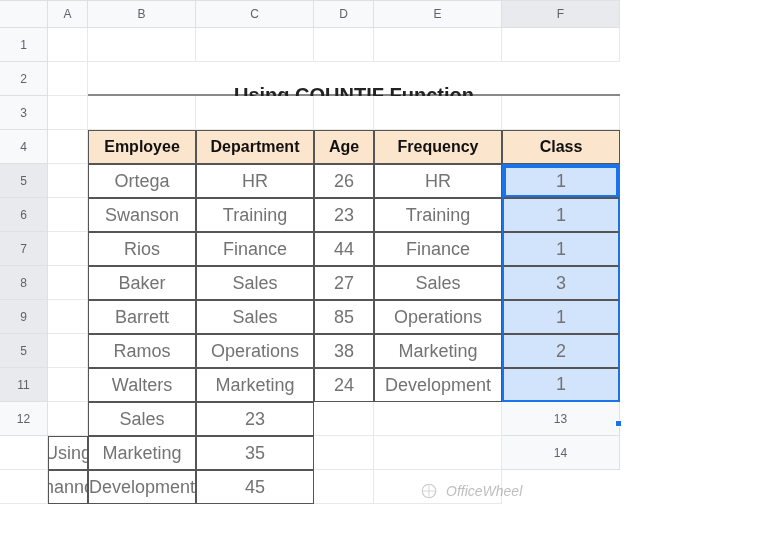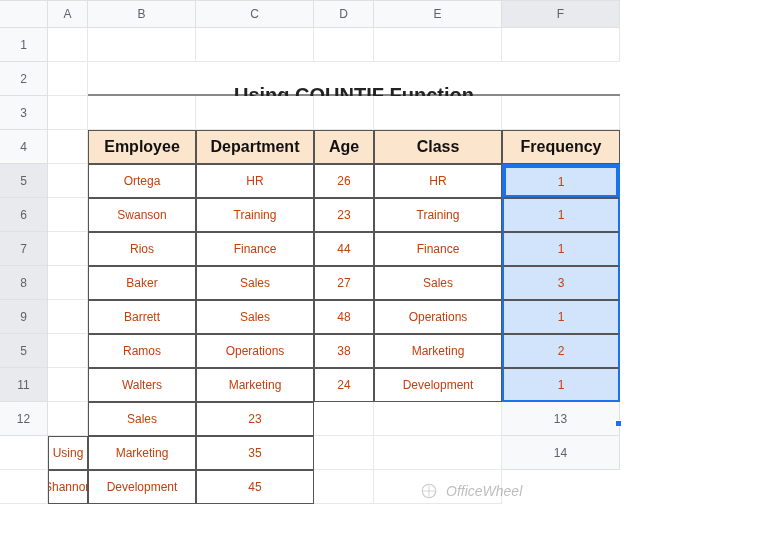--- a/index.html
+++ b/index.html
@@ -62,22 +62,22 @@
 
   .th {
     background: #fce5cd;
     font-weight: bold;
     font-size: 16px;
     border: 1px solid #555 !important;
     color: #111;
   }
   .td {
     border: 1px solid #555 !important;
-    font-size: 12px;
-    color: #c2410c;
+    font-size: 18px;
+    color: #737373;
     background: #fff;
   }
   .td.sel {
     background: #d2e3fc;
   }
   .sel-outline-top { border-top: 2px solid #1a73e8 !important; }
   .sel-outline-bottom { border-bottom: 2px solid #1a73e8 !important; }
   .sel-outline-left { border-left: 2px solid #1a73e8 !important; }
   .sel-outline-right { border-right: 2px solid #1a73e8 !important; }
   .active-cell {
@@ -133,22 +133,22 @@
     <div class="cell"></div>
     <div class="cell"></div>
     <div class="cell"></div>
     <div class="cell"></div>
     <div class="cell"></div>
     <div class="rowhdr">4</div>
     <div class="cell"></div>
     <div class="cell th">Employee</div>
     <div class="cell th">Department</div>
     <div class="cell th">Age</div>
+    <div class="cell th">Frequency</div>
     <div class="cell th">Class</div>
-    <div class="cell th">Frequency</div>
     <div class="rowhdr active">5</div>
     <div class="cell"></div>
     <div class="cell td">Ortega</div>
     <div class="cell td">HR</div>
     <div class="cell td">26</div>
     <div class="cell td">HR</div>
     <div class="cell td sel sel-outline-top sel-outline-left sel-outline-right active-cell">1</div>
     <div class="rowhdr active">6</div>
     <div class="cell"></div>
     <div class="cell td">Swanson</div>
@@ -167,21 +167,21 @@
     <div class="cell"></div>
     <div class="cell td">Baker</div>
     <div class="cell td">Sales</div>
     <div class="cell td">27</div>
     <div class="cell td">Sales</div>
     <div class="cell td sel sel-outline-left sel-outline-right">3</div>
     <div class="rowhdr active">9</div>
     <div class="cell"></div>
     <div class="cell td">Barrett</div>
     <div class="cell td">Sales</div>
-    <div class="cell td">48</div>
+    <div class="cell td">85</div>
     <div class="cell td">Operations</div>
     <div class="cell td sel sel-outline-left sel-outline-right">1</div>
     <div class="rowhdr active">5</div>
     <div class="cell"></div>
     <div class="cell td">Ramos</div>
     <div class="cell td">Operations</div>
     <div class="cell td">38</div>
     <div class="cell td">Marketing</div>
     <div class="cell td sel sel-outline-left sel-outline-right">2</div>
     <div class="rowhdr active">11</div>

